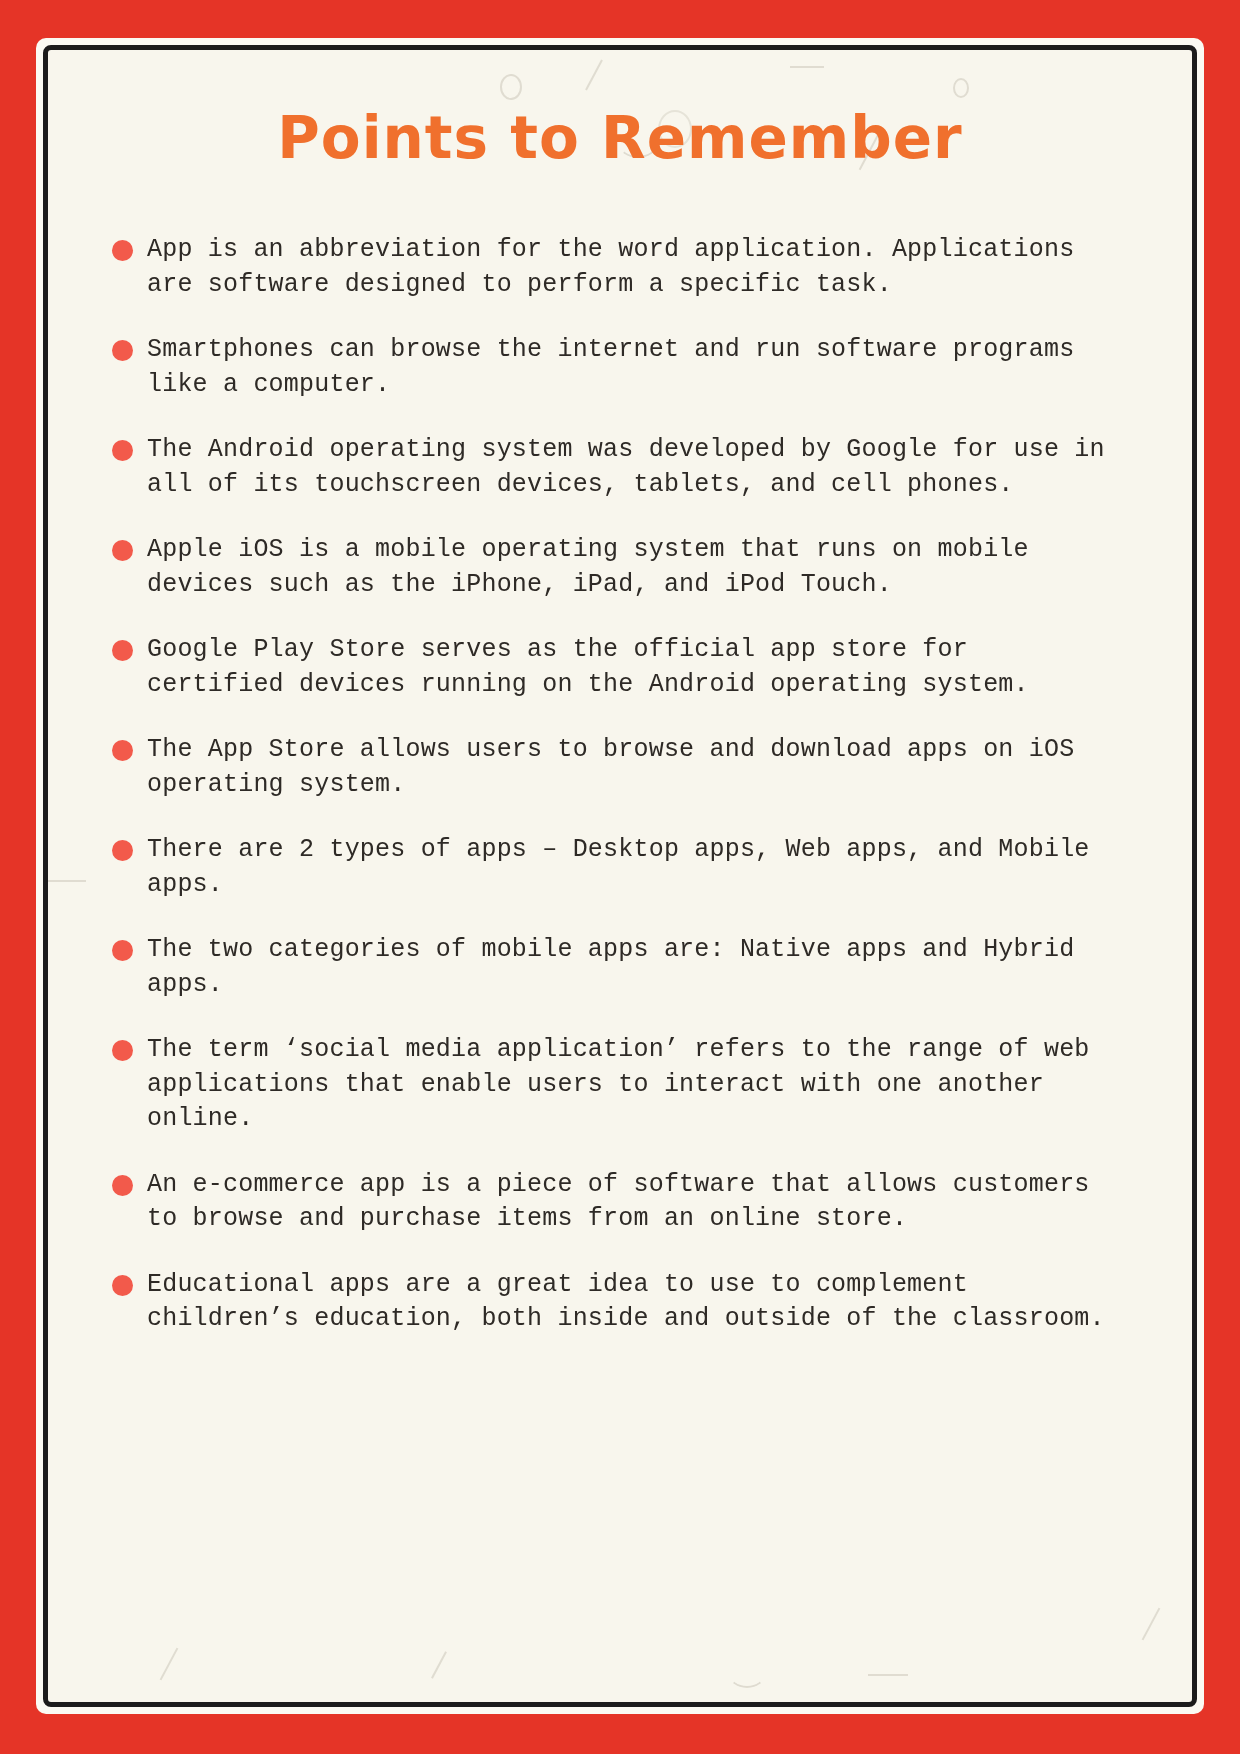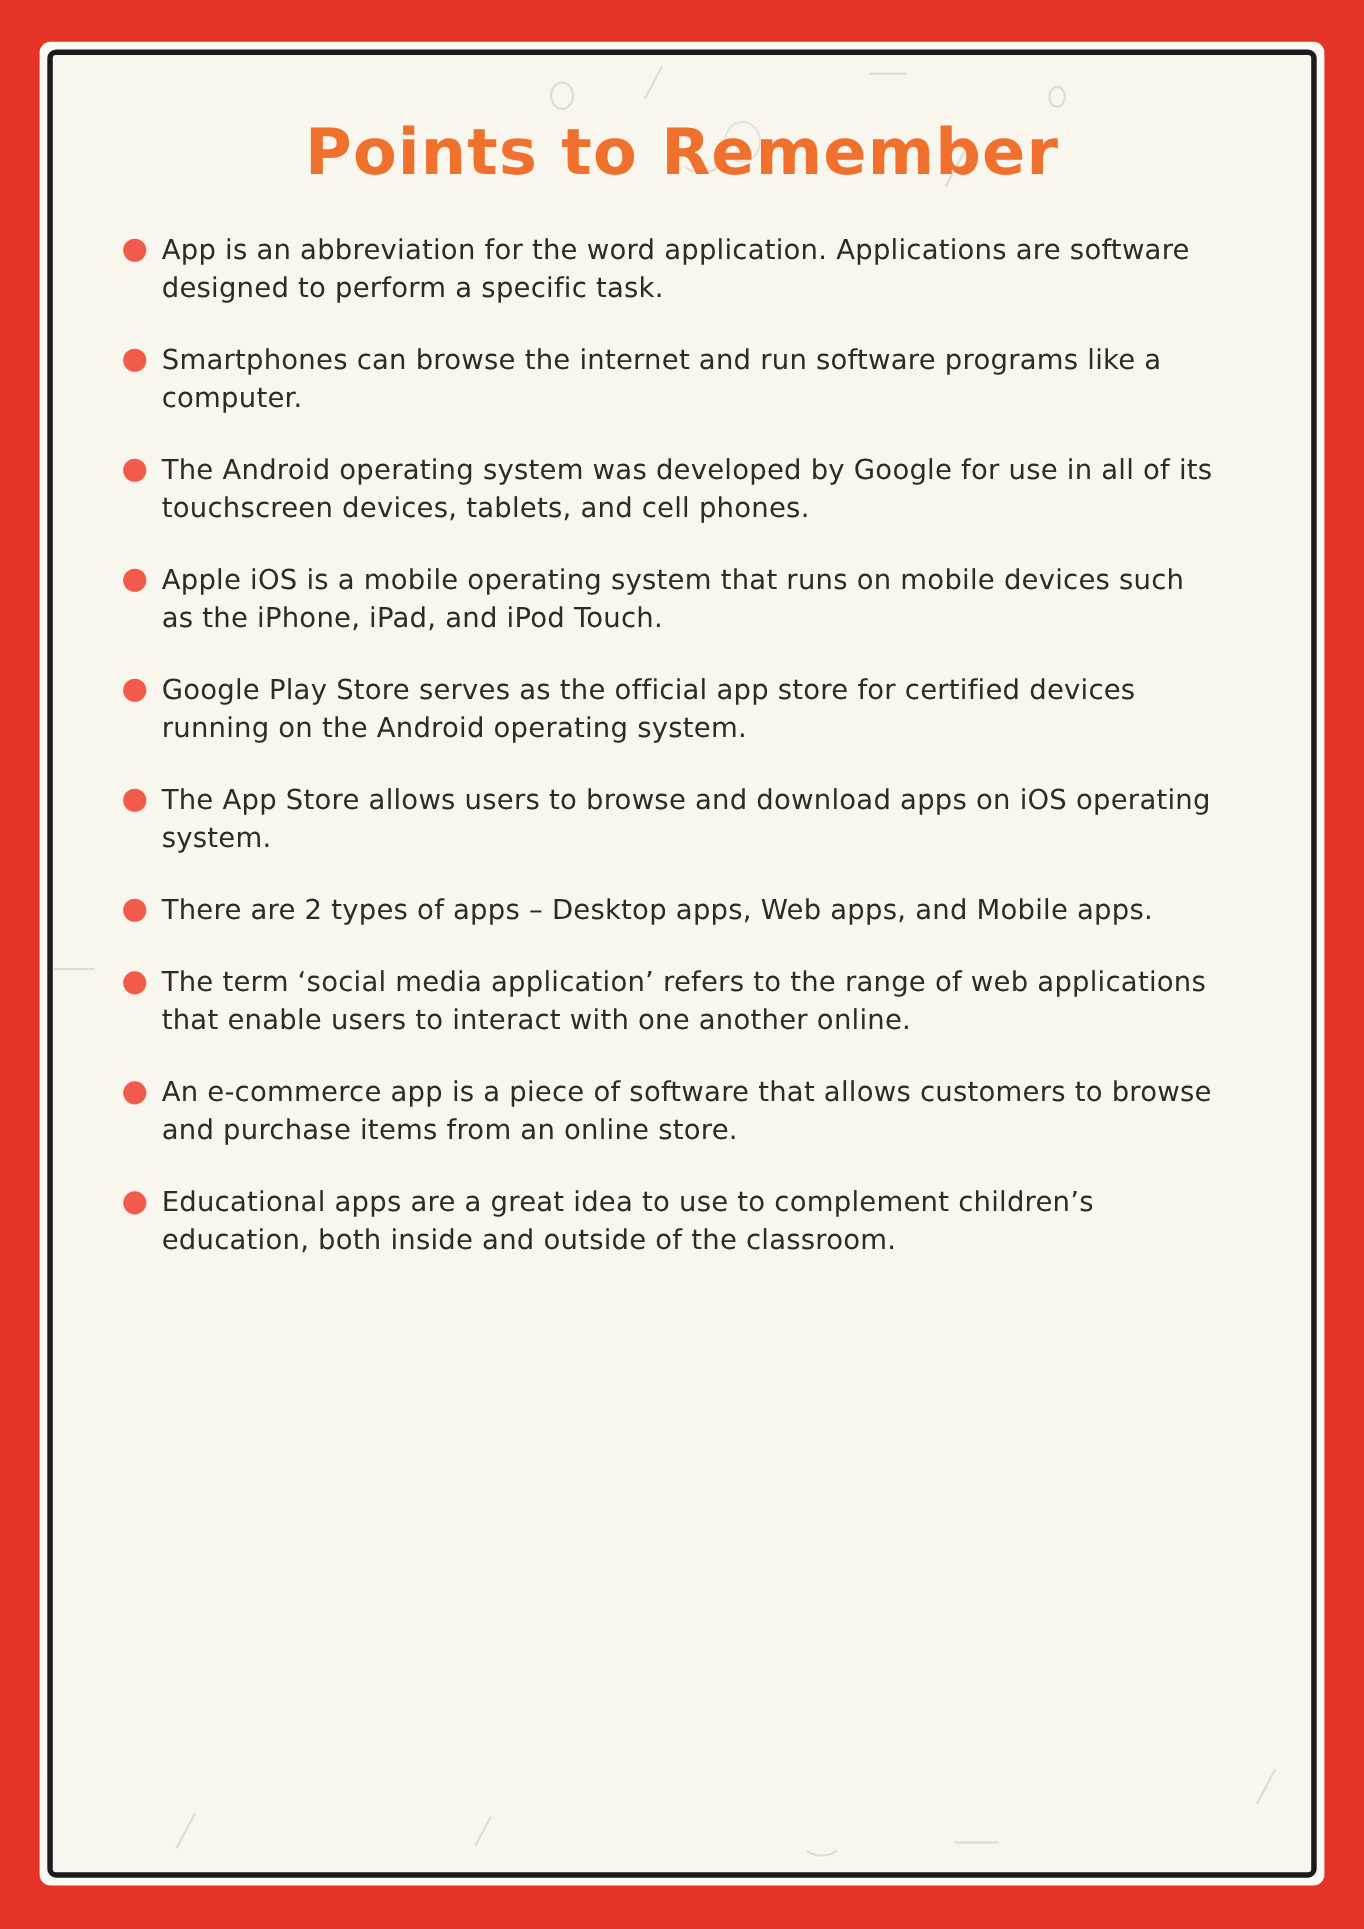--- a/index.html
+++ b/index.html
@@ -38,21 +38,21 @@
     position:relative;
     padding:46px 56px 40px 56px;
     overflow:hidden;
   }
   .page-title{
     text-align:center;
     color:var(--title);
     font-size:58px;
     font-weight:bold;
     letter-spacing:1px;
-    margin:8px 0 38px 0;
+    margin:8px 0 61px 0;
     position:relative;
     z-index:2;
   }
   .points-list{
     position:relative;
     z-index:2;
     padding:0 28px 0 8px;
   }
   .point{
     display:flex;
@@ -65,20 +65,21 @@
     border-radius:50%;
     background:var(--bullet);
     margin:7px 14px 0 0;
   }
   .point-text{
     font-size:25px;
     line-height:1.38;
     color:var(--text);
     font-weight:500;
     letter-spacing:0.2px;
+    font-family:Liberation Mono, monospace;
   }
   
   .doodle{
     position:absolute;
     border:2.5px solid var(--doodle);
     opacity:.38;
     z-index:1;
     pointer-events:none;
   }
   .d-circle{border-radius:50%;background:transparent;}
@@ -139,20 +140,24 @@
           <div class="point">
             <span class="bullet"></span>
             <span class="point-text">The App Store allows users to browse and download apps on iOS operating system.</span>
           </div>
           <div class="point">
             <span class="bullet"></span>
             <span class="point-text">There are 2 types of apps – Desktop apps, Web apps, and Mobile apps.</span>
           </div>
           <div class="point">
             <span class="bullet"></span>
+            <span class="point-text">The two categories of mobile apps are: Native apps and Hybrid apps.</span>
+          </div>
+          <div class="point">
+            <span class="bullet"></span>
             <span class="point-text">The term ‘social media application’ refers to the range of web applications that enable users to interact with one another online.</span>
           </div>
           <div class="point">
             <span class="bullet"></span>
             <span class="point-text">An e-commerce app is a piece of software that allows customers to browse and purchase items from an online store.</span>
           </div>
           <div class="point">
             <span class="bullet"></span>
             <span class="point-text">Educational apps are a great idea to use to complement children’s education, both inside and outside of the classroom.</span>
           </div>

